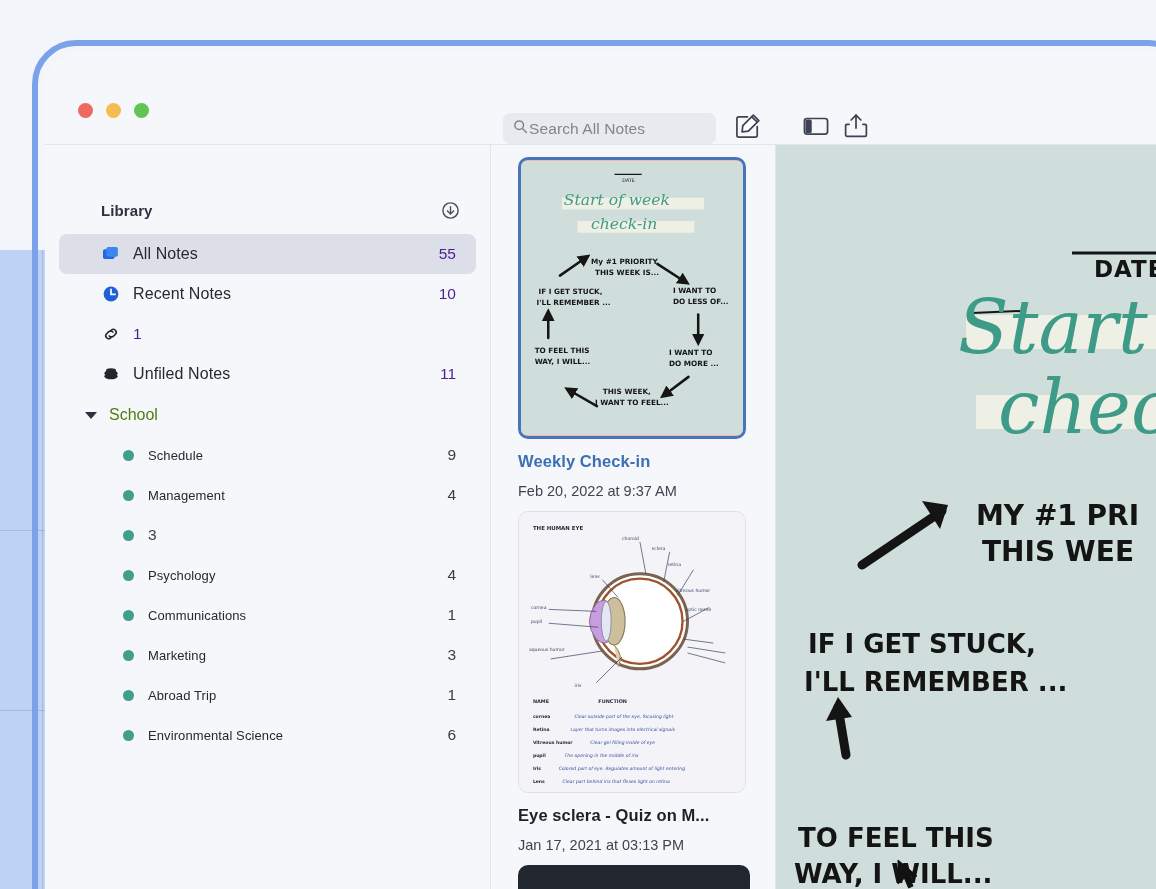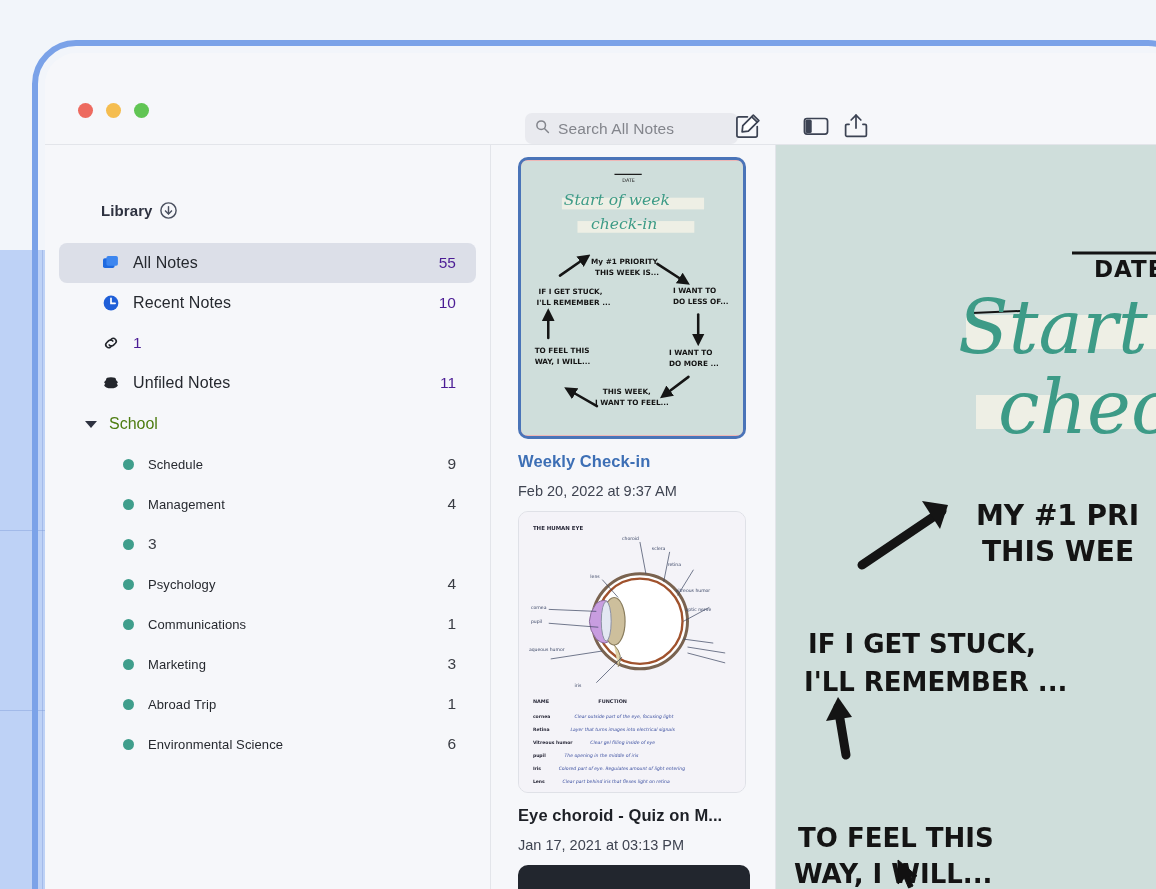--- a/index.html
+++ b/index.html
@@ -39,46 +39,46 @@
     position: absolute; left: 0; top: 0; width: 1140px; height: 92px;
     background: #f6f7fa; border-bottom: 1px solid #e3e5ea;
   }
   .traffic { position: absolute; left: 33px; top: 50px; display: flex; gap: 13px; }
   .dot { width: 15px; height: 15px; border-radius: 50%; }
   .dot.red { background: #ed6a5f; }
   .dot.yellow { background: #f5bd4f; }
   .dot.green { background: #61c554; }
 
   .search-box {
-    position: absolute; left: 480px; top: 60px; width: 213px; height: 31px;
+    position: absolute; left: 458px; top: 60px; width: 213px; height: 31px;
     background: #e9eaef; border-radius: 7px; display: flex; align-items: center;
-    padding: 0 10px; gap: 8px;
+    padding: 0 10px; gap: 1px;
   }
   .search-box .ph { color: #83858c; font-size: 15.5px; letter-spacing: .1px; }
 
   .tb-icon { position: absolute; top: 58px; width: 30px; height: 30px; color: #3c4353; }
   .tb-icon svg { width: 100%; height: 100%; display: block; }
   #icon-compose { left: 688px; }
   #icon-sidebar { left: 756px; }
   #icon-share   { left: 796px; }
 
   
   .sidebar {
     position: absolute; left: 0; top: 92px; width: 446px; height: 788px;
     background: #f6f7fa; border-right: 1px solid #e3e5ea;
   }
   .lib-header {
-    display: flex; align-items: center; 
+    display: flex; align-items: center; justify-content: space-between;
     padding: 0 30px 0 56px; height: 46px; margin-top: 42px; gap: 6px;
   }
   .lib-title { font-size: 15px; font-weight: 700; color: #2e3240; letter-spacing: .1px; }
   .lib-add { width: 19px; height: 19px; color: #4b5160; }
   .lib-add svg { width: 100%; height: 100%; display: block; }
 
-  .nav-list { margin-top: 10px; padding: 0 14px; }
+  .nav-list { margin-top: 1px; padding: 0 14px; }
   .nav-item {
     display: flex; align-items: center; height: 40px; border-radius: 8px;
     padding: 0 20px 0 43px; position: relative;
   }
   .nav-item.active { background: #dcdfe8; }
   .nav-ico { width: 18px; height: 18px; margin-right: 13px; flex: 0 0 18px; color: #2563d8; }
   .nav-ico svg { width: 100%; height: 100%; display: block; }
   .nav-label { font-size: 16px; color: #26292f; flex: 1; letter-spacing: .1px; }
   .nav-count { font-size: 15.5px; color: #4c1d95; }
 
@@ -386,21 +386,21 @@
               <text x="72" y="234" fill="#3b4fa0" font-style="italic">Clear gel filling inside of eye</text>
               <text x="14" y="247" font-weight="bold" fill="#2a2a3a">pupil</text>
               <text x="46" y="247" fill="#3b4fa0" font-style="italic">The opening in the middle of iris</text>
               <text x="14" y="260" font-weight="bold" fill="#2a2a3a">Iris</text>
               <text x="40" y="260" fill="#3b4fa0" font-style="italic">Colored part of eye. Regulates amount of light entering</text>
               <text x="14" y="273" font-weight="bold" fill="#2a2a3a">Lens</text>
               <text x="44" y="273" fill="#3b4fa0" font-style="italic">Clear part behind iris that flexes light on retina</text>
             </g>
           </svg>
         </div>
-        <div class="note-title norm">Eye choroid - Quiz on M...</div>
+        <div class="note-title norm">Eye sclera - Quiz on M...</div>
         <div class="note-date">Jan 17, 2021 at 03:13 PM</div>
       </div>
 
       <div class="note-card">
         <div class="thumb-dark" style="height:40px"></div>
       </div>
     </div>
 
     <div class="detail">
       <svg width="409" height="788" viewBox="0 0 409 788" xmlns="http://www.w3.org/2000/svg">

